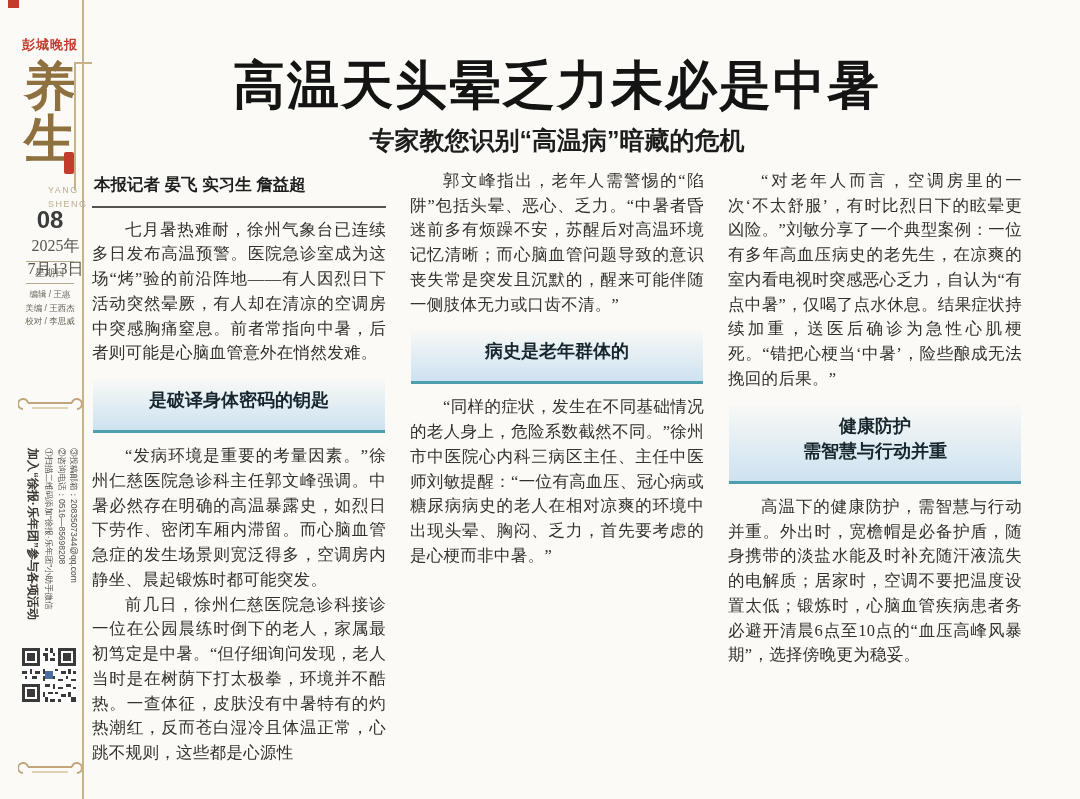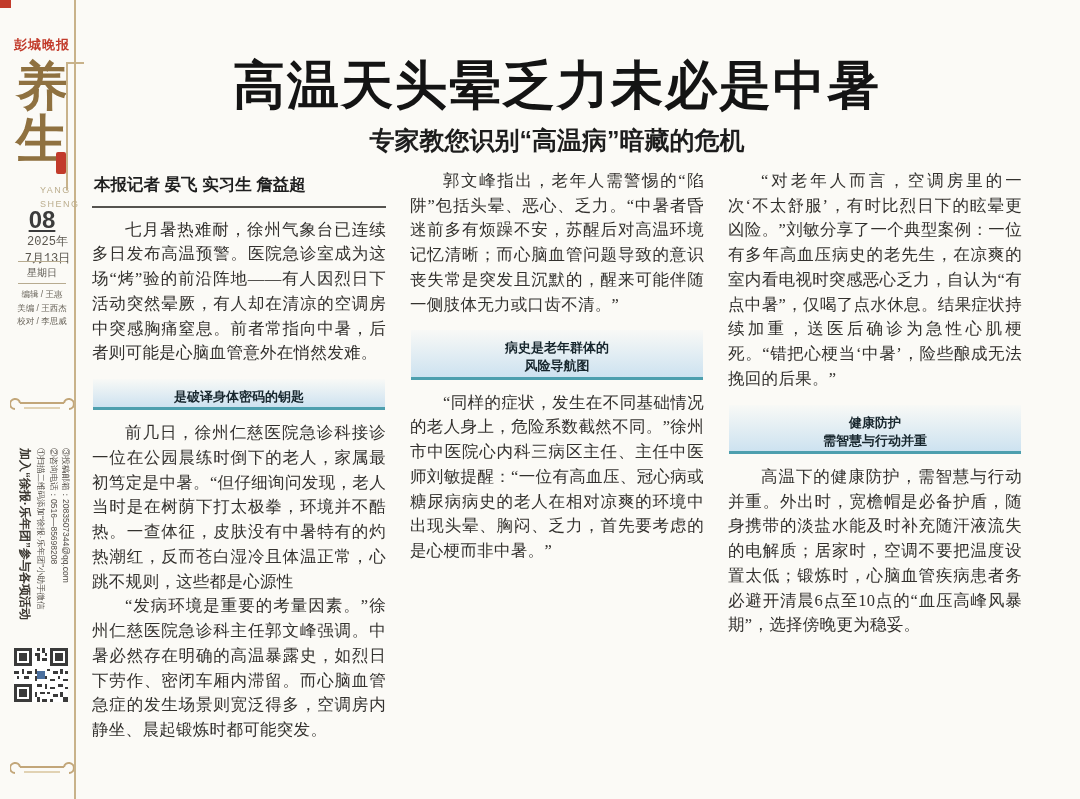--- a/index.html
+++ b/index.html
@@ -5,21 +5,21 @@
   * { box-sizing: border-box; margin: 0; padding: 0; }
   html,body { background:#e9e7e2; }
   .page {
     position: relative; width: 1080px; height: 799px;
     background: #fbfaf6; overflow: hidden;
     font-family: "Liberation Serif", "DejaVu Serif", serif;
     color:#2e2d2b;
   }
   
   .sidebar {
-    position:absolute; left:0; top:0; width:76px; height:799px;
+    position:absolute; left:8px; top:0; width:76px; height:799px;
     border-right:2px solid #c8b28a; background:#fbfaf6;
   }
   .corner-mark { position:absolute; left:0; top:0; width:11px; height:8px; background:#c23b2b; }
   .masthead {
     position:absolute; top:36px; left:0; width:84px; text-align:center;
     color:#c23b2b; font-weight:bold; font-size:13px; letter-spacing:1px;
     font-family:"Liberation Serif", serif;
   }
   .logo-wrap { position:absolute; top:60px; left:0; width:84px; text-align:center; color:#8f7140; }
   .logo-char { font-size:52px; line-height:1.02; font-weight:bold; font-family:"Liberation Serif", serif; }
@@ -28,26 +28,25 @@
   .seal { position:absolute; left:56px; top:92px; width:10px; height:22px; background:#c23b2b; border-radius:2px; }
   .pinyin {
     position:absolute; top:184px; left:0; width:84px; text-align:center;
     color:#bcae8e; font-size:9px; letter-spacing:1.5px; line-height:1.5;
     font-family:"Liberation Sans", sans-serif;
   }
   .pagenum {
     position:absolute; top:206px; left:0; width:84px; text-align:center;
     font-size:24px; font-weight:bold; color:#3c3c3c;
     font-family:"Liberation Sans", sans-serif;
-    text-decoration:underline;
   }
   .dateblock {
     position:absolute; top:234px; left:0; width:84px; text-align:center;
-    font-size:12px; color:#5a564e; line-height:1.45;
-    font-family:Liberation Mono, monospace;
+    font-size:16px; color:#5a564e; line-height:1.45;
+    font-family:Liberation Serif, serif;
     padding-left:11px;
   }
   .rule { position:absolute; left:18px; width:48px; height:1px; background:#b7ab90; }
   .weekday {
     position:absolute; top:266px; left:0; width:84px; text-align:center;
     font-size:10px; color:#5a564e; font-family:"Liberation Sans", sans-serif;
   }
   .credits {
     position:absolute; top:288px; left:0; width:84px; text-align:center;
     font-size:8.5px; color:#6a655b; line-height:1.6;
@@ -76,23 +75,23 @@
   .cols { display:flex; gap:24px; margin-top:12px; height:660px; overflow:hidden; }
   .col { flex:1; font-size:16.5px; line-height:1.5; text-align:justify; color:#33312e; }
   .col p { text-indent:2em; letter-spacing:0.3px; }
   .col p.noindent { text-indent:0; }
   .byline {
     font-family:"Liberation Sans",sans-serif; font-weight:bold; font-size:16.5px;
     color:#1f1f1f; padding:3px 0 9px 2px; border-bottom:2px solid #55534f; margin-bottom:10px;
     text-indent:0;
   }
   .sec-head {
-    margin:13px 1px 11px; padding:9px 4px 1px; text-align:center;
+    margin:13px 1px 11px; padding:9px 4px 17px; text-align:center;
     font-family:"Liberation Sans",sans-serif; font-weight:bold;
-    font-size:13px; line-height:1.4; color:#17262d;
+    font-size:18px; line-height:1.4; color:#17262d;
     background:linear-gradient(180deg, rgba(225,240,249,0.1) 0%, #cde2f0 100%);
     border-bottom:3px solid #4d9fae;
   }
 </style>
 </head>
 <body>
 
 <div class="page">
 
   <aside class="sidebar">
@@ -160,29 +159,28 @@
     <h2 class="subtitle">专家教您识别“高温病”暗藏的危机</h2>
 
     <div class="cols">
 
       <div class="col">
         <div class="byline">本报记者 晏飞 实习生 詹益超</div>
         <p>七月暑热难耐，徐州气象台已连续多日发布高温预警。医院急诊室成为这场“烤”验的前沿阵地——有人因烈日下活动突然晕厥，有人却在清凉的空调房中突感胸痛窒息。前者常指向中暑，后者则可能是心脑血管意外在悄然发难。</p>
         <div class="sec-head">
           <div>是破译身体密码的钥匙</div>
         </div>
+        <p>“发病环境是重要的考量因素。”徐州仁慈医院急诊科主任郭文峰强调。中暑必然存在明确的高温暴露史，如烈日下劳作、密闭车厢内滞留。而心脑血管急症的发生场景则宽泛得多，空调房内静坐、晨起锻炼时都可能突发。</p>
         <p>前几日，徐州仁慈医院急诊科接诊一位在公园晨练时倒下的老人，家属最初笃定是中暑。“但仔细询问发现，老人当时是在树荫下打太极拳，环境并不酷热。一查体征，皮肤没有中暑特有的灼热潮红，反而苍白湿冷且体温正常，心跳不规则，这些都是心源性</p>
-        <p>“发病环境是重要的考量因素。”徐州仁慈医院急诊科主任郭文峰强调。中暑必然存在明确的高温暴露史，如烈日下劳作、密闭车厢内滞留。而心脑血管急症的发生场景则宽泛得多，空调房内静坐、晨起锻炼时都可能突发。</p>
       </div>
 
       <div class="col">
         <p>郭文峰指出，老年人需警惕的“陷阱”包括头晕、恶心、乏力。“中暑者昏迷前多有烦躁不安，苏醒后对高温环境记忆清晰；而心脑血管问题导致的意识丧失常是突发且沉默的，醒来可能伴随一侧肢体无力或口齿不清。”</p>
         <div class="sec-head">
           <div>病史是老年群体的</div>
-          <div>风险导航图</div>
         </div>
         <p>“同样的症状，发生在不同基础情况的老人身上，危险系数截然不同。”徐州市中医院心内科三病区主任、主任中医师刘敏提醒：“一位有高血压、冠心病或糖尿病病史的老人在相对凉爽的环境中出现头晕、胸闷、乏力，首先要考虑的是心梗而非中暑。”</p>
       </div>
 
       <div class="col">
         <p>“对老年人而言，空调房里的一次‘不太舒服’，有时比烈日下的眩晕更凶险。”刘敏分享了一个典型案例：一位有多年高血压病史的老先生，在凉爽的室内看电视时突感恶心乏力，自认为“有点中暑”，仅喝了点水休息。结果症状持续加重，送医后确诊为急性心肌梗死。“错把心梗当‘中暑’，险些酿成无法挽回的后果。”</p>
         <div class="sec-head">
           <div>健康防护</div>
           <div>需智慧与行动并重</div>
         </div>

